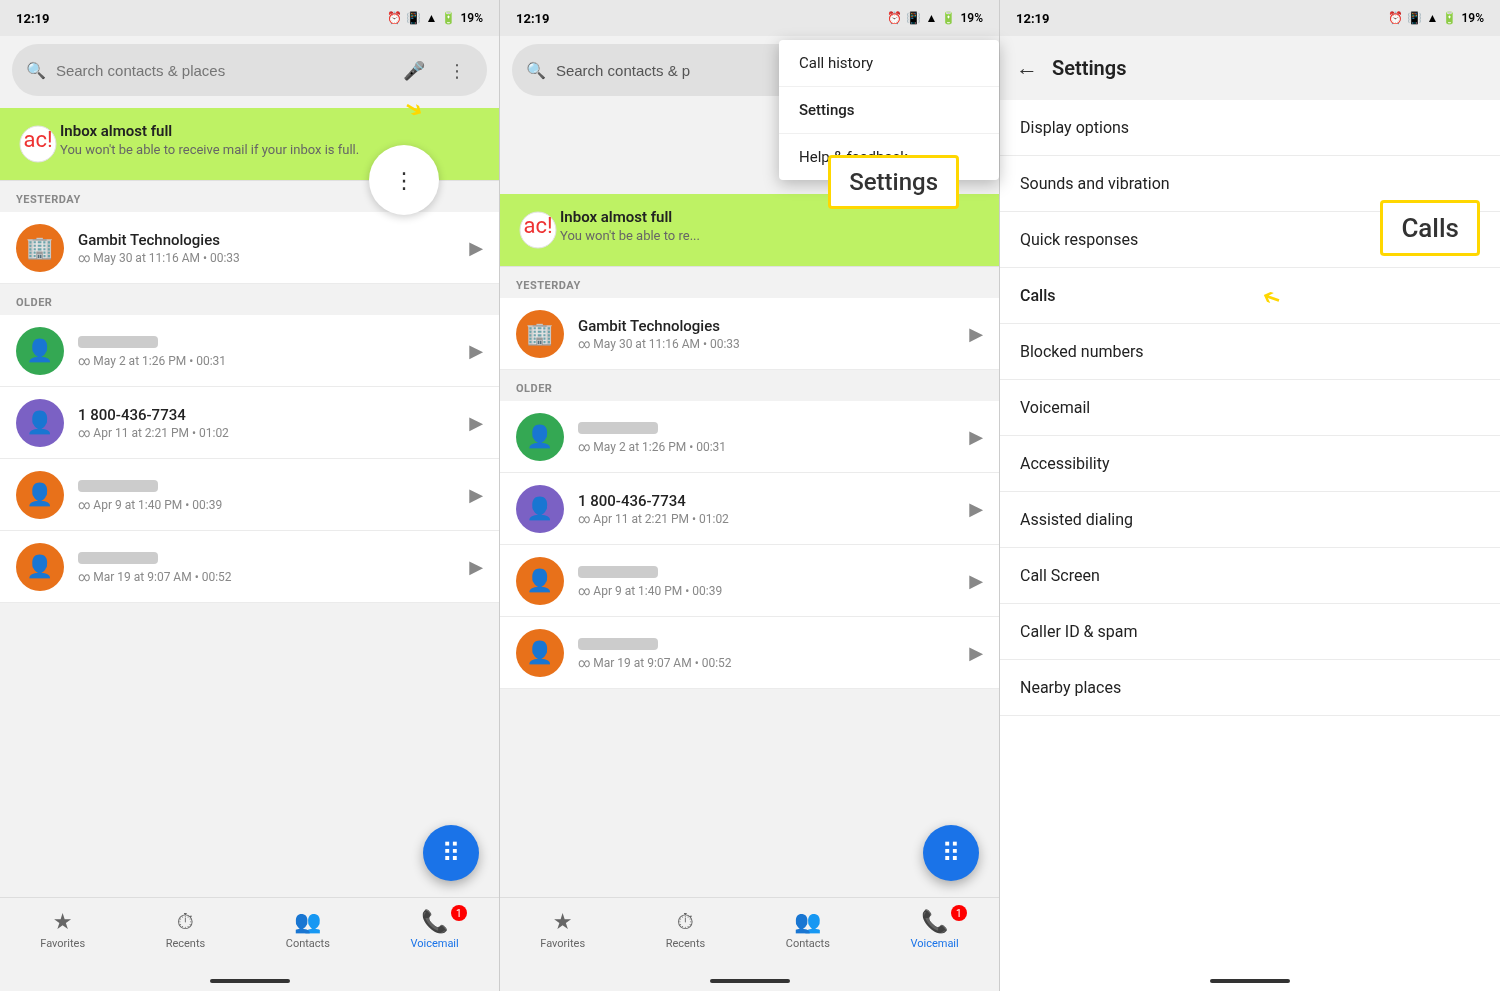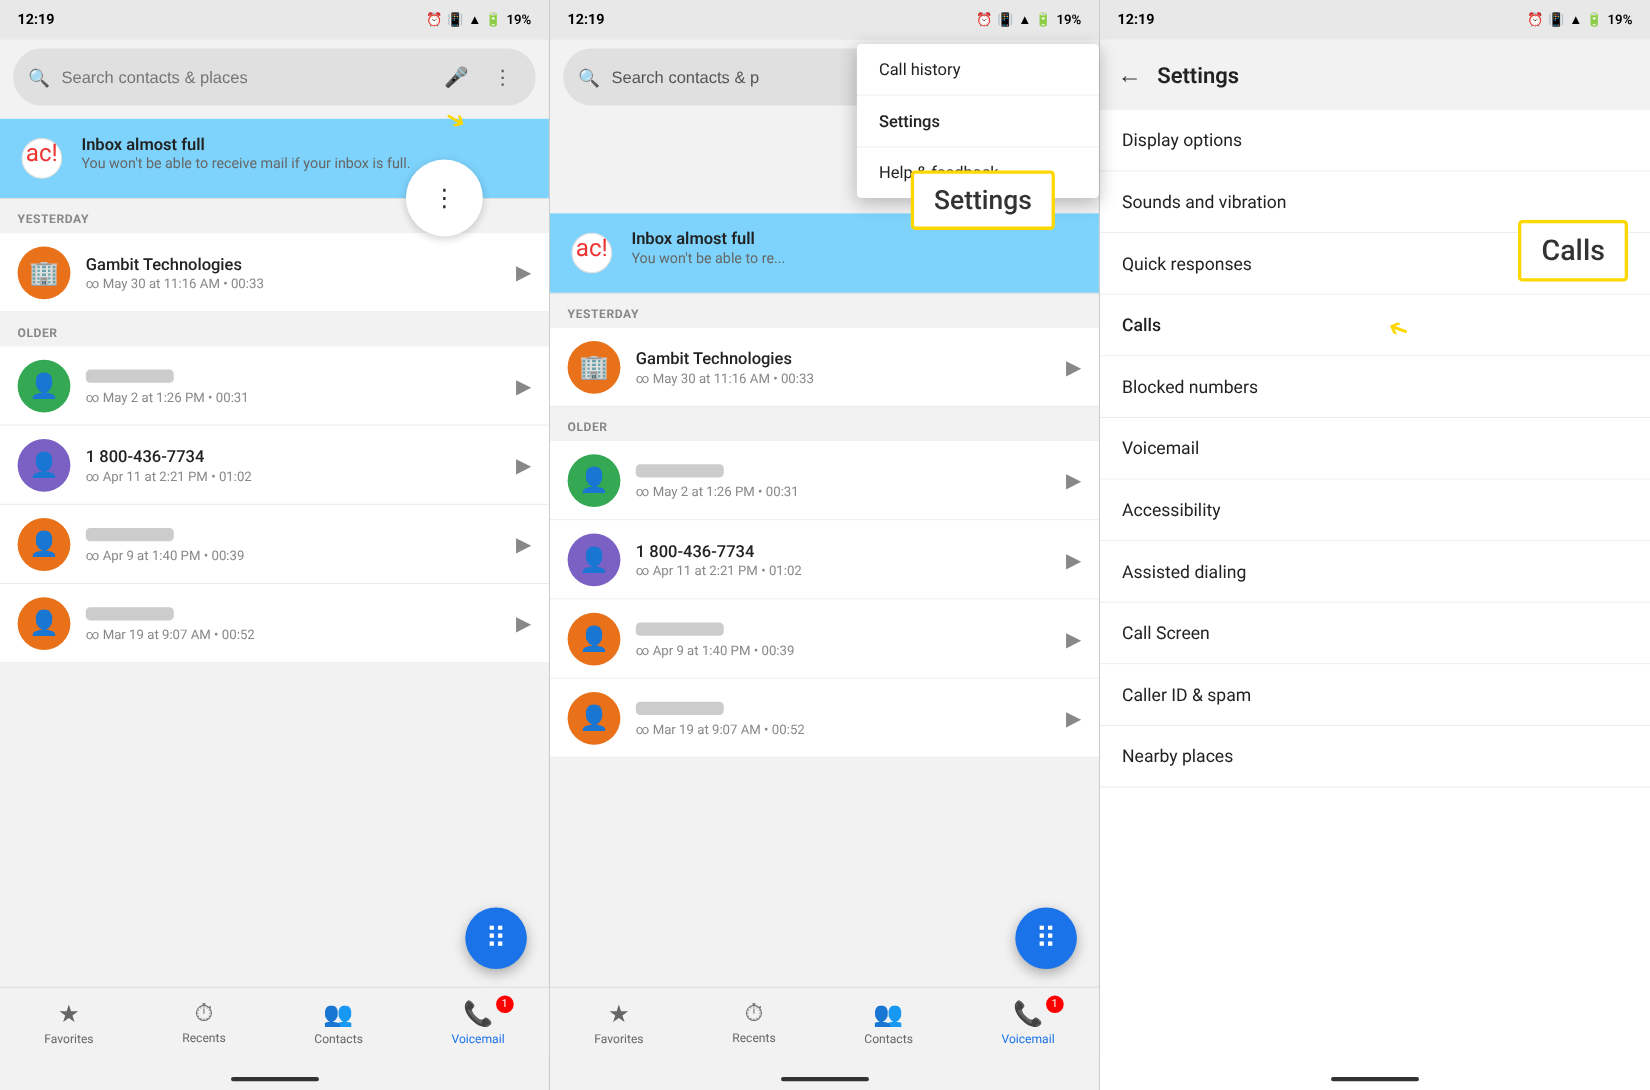--- a/index.html
+++ b/index.html
@@ -63,26 +63,25 @@
       display: flex;
       align-items: center;
       justify-content: center;
       cursor: pointer;
       color: #555;
       font-size: 18px;
     }
 
     
     .notif-card {
-      background: #7dd3fc;
+      background: #bef264;
       margin: 4px 0 0 0;
       padding: 14px 16px;
       display: flex;
       align-items: flex-start;
-      gap: 14px;
       border-bottom: 1px solid #e0e0e0;
     }
     .notif-logo {
       width: 44px;
       height: 44px;
       display: flex;
       align-items: center;
       justify-content: center;
     }
     .notif-text h3 { font-size: 15px; font-weight: 600; color: #222; }

